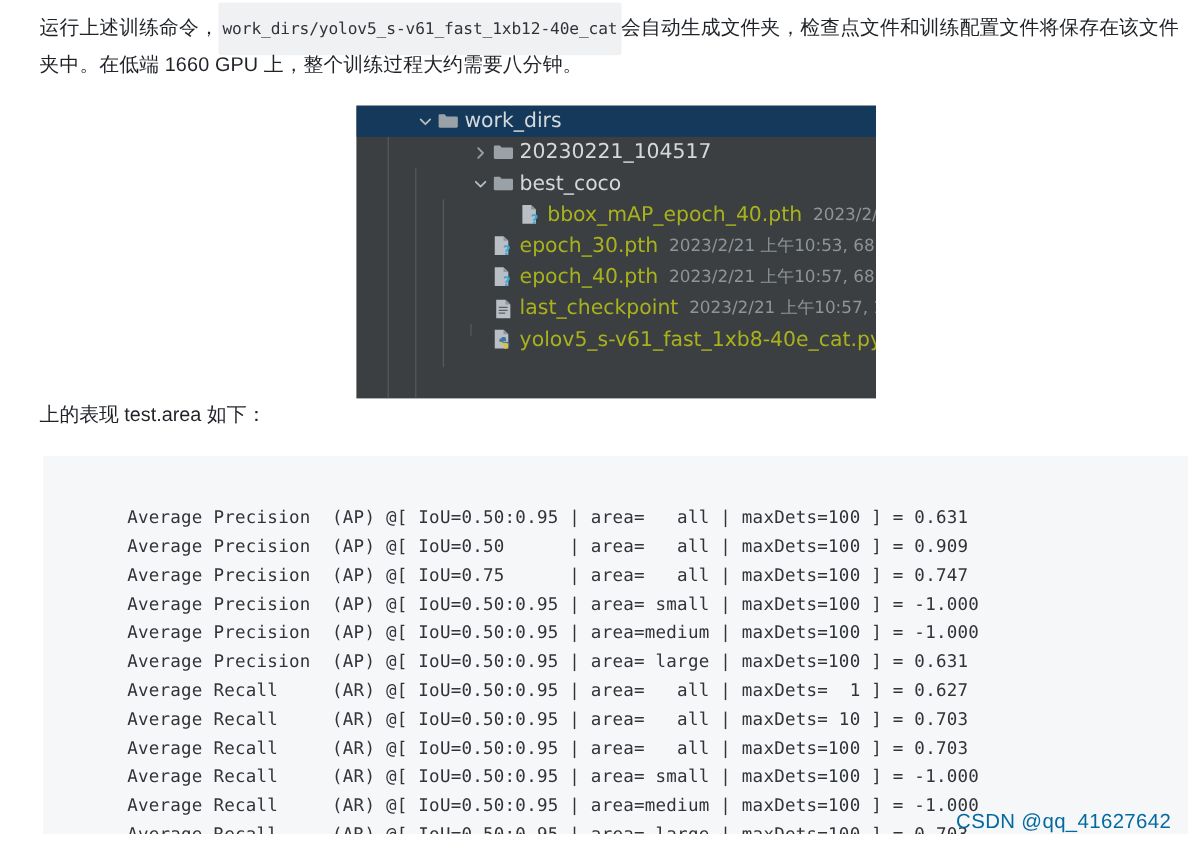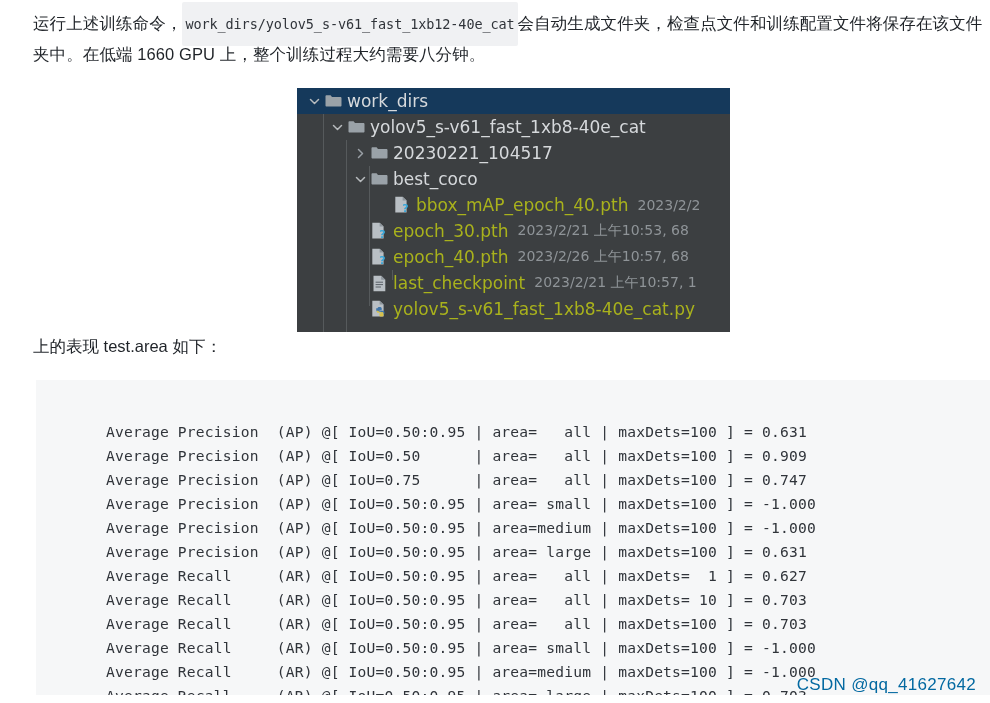--- a/index.html
+++ b/index.html
@@ -41,20 +41,21 @@
     font-family: "DejaVu Sans", "Liberation Sans", sans-serif;
   }
   .tree-row {
     position: relative;
     height: 26px;
     display: flex;
     align-items: center;
     white-space: nowrap;
     font-size: 17px;
     color: #b9bcbf;
+    padding-left: 40px;
   }
   .tree-row.selected { background: #15395b; }
   .tree-row .indent { display:inline-block; height:100%; flex:0 0 auto; }
   .chev {
     flex: 0 0 auto;
     width: 17px; height: 26px;
     display: inline-flex; align-items: center; justify-content: center;
     color: #9aa0a6;
   }
   .chev svg { display:block; }
@@ -143,59 +144,45 @@
             </svg>
           </span>
           <span class="ic">
             <svg width="17" height="14" viewBox="0 0 17 14">
               <path d="M0.5 2.2 C0.5 1.5 1 1.2 1.6 1.2 H5.6 L7.0 3.0 H15.4 C16 3.0 16.5 3.4 16.5 4.1 V11.5 C16.5 12.1 16 12.5 15.4 12.5 H1.6 C1 12.5 0.5 12.1 0.5 11.5 Z" fill="#9aa2a8"></path>
             </svg>
           </span>
           <span class="nm folder">work_dirs</span>
         </div>
         <div class="tree-row">
-          <span class="indent" style="width: 32px;"></span>
+          <span class="indent" style="width: 55px;"></span>
+          <span class="chev">
+            <svg width="11" height="11" viewBox="0 0 11 11">
+              <path d="M3.5 1.5 L7.5 5.5 L3.5 9.5" fill="none" stroke="#9aa0a6" stroke-width="1.5" stroke-linecap="round" stroke-linejoin="round"></path>
+            </svg>
+          </span>
+          <span class="ic">
+            <svg width="17" height="14" viewBox="0 0 17 14">
+              <path d="M0.5 2.2 C0.5 1.5 1 1.2 1.6 1.2 H5.6 L7.0 3.0 H15.4 C16 3.0 16.5 3.4 16.5 4.1 V11.5 C16.5 12.1 16 12.5 15.4 12.5 H1.6 C1 12.5 0.5 12.1 0.5 11.5 Z" fill="#9aa2a8"></path>
+            </svg>
+          </span>
+          <span class="nm folder">20230221_104517</span>
+        </div>
+        <div class="tree-row">
+          <span class="indent" style="width: 55px;"></span>
           <span class="chev">
             <svg width="11" height="11" viewBox="0 0 11 11">
               <path d="M1.5 3.5 L5.5 7.5 L9.5 3.5" fill="none" stroke="#b7bbbe" stroke-width="1.5" stroke-linecap="round" stroke-linejoin="round"></path>
             </svg>
           </span>
           <span class="ic">
             <svg width="17" height="14" viewBox="0 0 17 14">
               <path d="M0.5 2.2 C0.5 1.5 1 1.2 1.6 1.2 H5.6 L7.0 3.0 H15.4 C16 3.0 16.5 3.4 16.5 4.1 V11.5 C16.5 12.1 16 12.5 15.4 12.5 H1.6 C1 12.5 0.5 12.1 0.5 11.5 Z" fill="#9aa2a8"></path>
             </svg>
           </span>
-          <span class="nm folder">yolov5_s-v61_fast_1xb8-40e_cat</span>
-        </div>
-        <div class="tree-row">
-          <span class="indent" style="width: 55px;"></span>
-          <span class="chev">
-            <svg width="11" height="11" viewBox="0 0 11 11">
-              <path d="M3.5 1.5 L7.5 5.5 L3.5 9.5" fill="none" stroke="#9aa0a6" stroke-width="1.5" stroke-linecap="round" stroke-linejoin="round"></path>
-            </svg>
-          </span>
-          <span class="ic">
-            <svg width="17" height="14" viewBox="0 0 17 14">
-              <path d="M0.5 2.2 C0.5 1.5 1 1.2 1.6 1.2 H5.6 L7.0 3.0 H15.4 C16 3.0 16.5 3.4 16.5 4.1 V11.5 C16.5 12.1 16 12.5 15.4 12.5 H1.6 C1 12.5 0.5 12.1 0.5 11.5 Z" fill="#9aa2a8"></path>
-            </svg>
-          </span>
-          <span class="nm folder">20230221_104517</span>
-        </div>
-        <div class="tree-row">
-          <span class="indent" style="width: 55px;"></span>
-          <span class="chev">
-            <svg width="11" height="11" viewBox="0 0 11 11">
-              <path d="M1.5 3.5 L5.5 7.5 L9.5 3.5" fill="none" stroke="#b7bbbe" stroke-width="1.5" stroke-linecap="round" stroke-linejoin="round"></path>
-            </svg>
-          </span>
-          <span class="ic">
-            <svg width="17" height="14" viewBox="0 0 17 14">
-              <path d="M0.5 2.2 C0.5 1.5 1 1.2 1.6 1.2 H5.6 L7.0 3.0 H15.4 C16 3.0 16.5 3.4 16.5 4.1 V11.5 C16.5 12.1 16 12.5 15.4 12.5 H1.6 C1 12.5 0.5 12.1 0.5 11.5 Z" fill="#9aa2a8"></path>
-            </svg>
-          </span>
           <span class="nm folder">best_coco</span>
         </div>
         <div class="tree-row">
           <span class="indent" style="width: 78px;"></span>
           <span class="chev empty"></span>
           <span class="ic">
             <svg width="17" height="18" viewBox="0 0 17 18">
               <path d="M1.3 0.8 H8.6 L12.6 4.6 V16.4 H1.3 Z" fill="#b9bfc4"></path>
               <path d="M8.6 0.8 L12.6 4.6 H8.6 Z" fill="#8e969c"></path>
               <text x="8.2" y="16.4" font-family="DejaVu Sans, sans-serif" font-size="11" font-weight="bold" fill="#3aa7d8">?</text>
@@ -221,21 +208,21 @@
           <span class="indent" style="width: 55px;"></span>
           <span class="chev empty"></span>
           <span class="ic">
             <svg width="17" height="18" viewBox="0 0 17 18">
               <path d="M1.3 0.8 H8.6 L12.6 4.6 V16.4 H1.3 Z" fill="#b9bfc4"></path>
               <path d="M8.6 0.8 L12.6 4.6 H8.6 Z" fill="#8e969c"></path>
               <text x="8.2" y="16.4" font-family="DejaVu Sans, sans-serif" font-size="11" font-weight="bold" fill="#3aa7d8">?</text>
             </svg>
           </span>
           <span class="nm file-yellow">epoch_40.pth</span>
-          <span class="meta">2023/2/26 上午10:57, 68</span>
+          <span class="meta">2023/2/21 上午10:57, 68</span>
         </div>
         <div class="tree-row">
           <span class="indent" style="width: 55px;"></span>
           <span class="chev empty"></span>
           <span class="ic">
             <svg width="15" height="17" viewBox="0 0 15 17">
               <path d="M1.5 0.8 H9.2 L13.3 4.7 V16.2 H1.5 Z" fill="#b9bfc4"></path>
               <path d="M9.2 0.8 L13.3 4.7 H9.2 Z" fill="#8e969c"></path>
               <g stroke="#5a6067" stroke-width="1">
                 <path d="M3.6 7.2 H11"></path>

